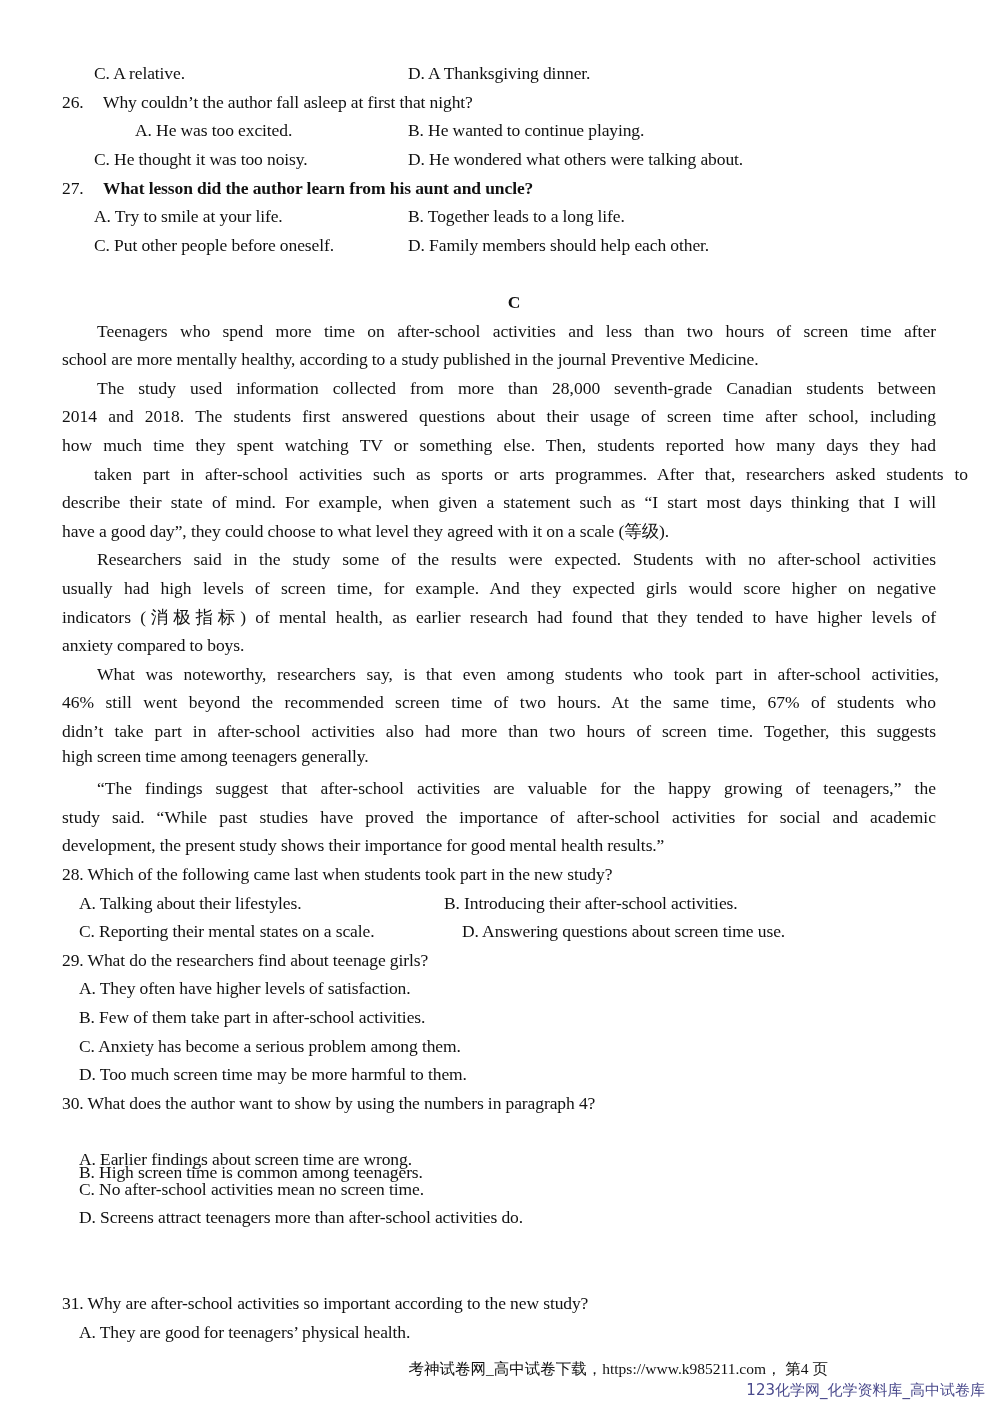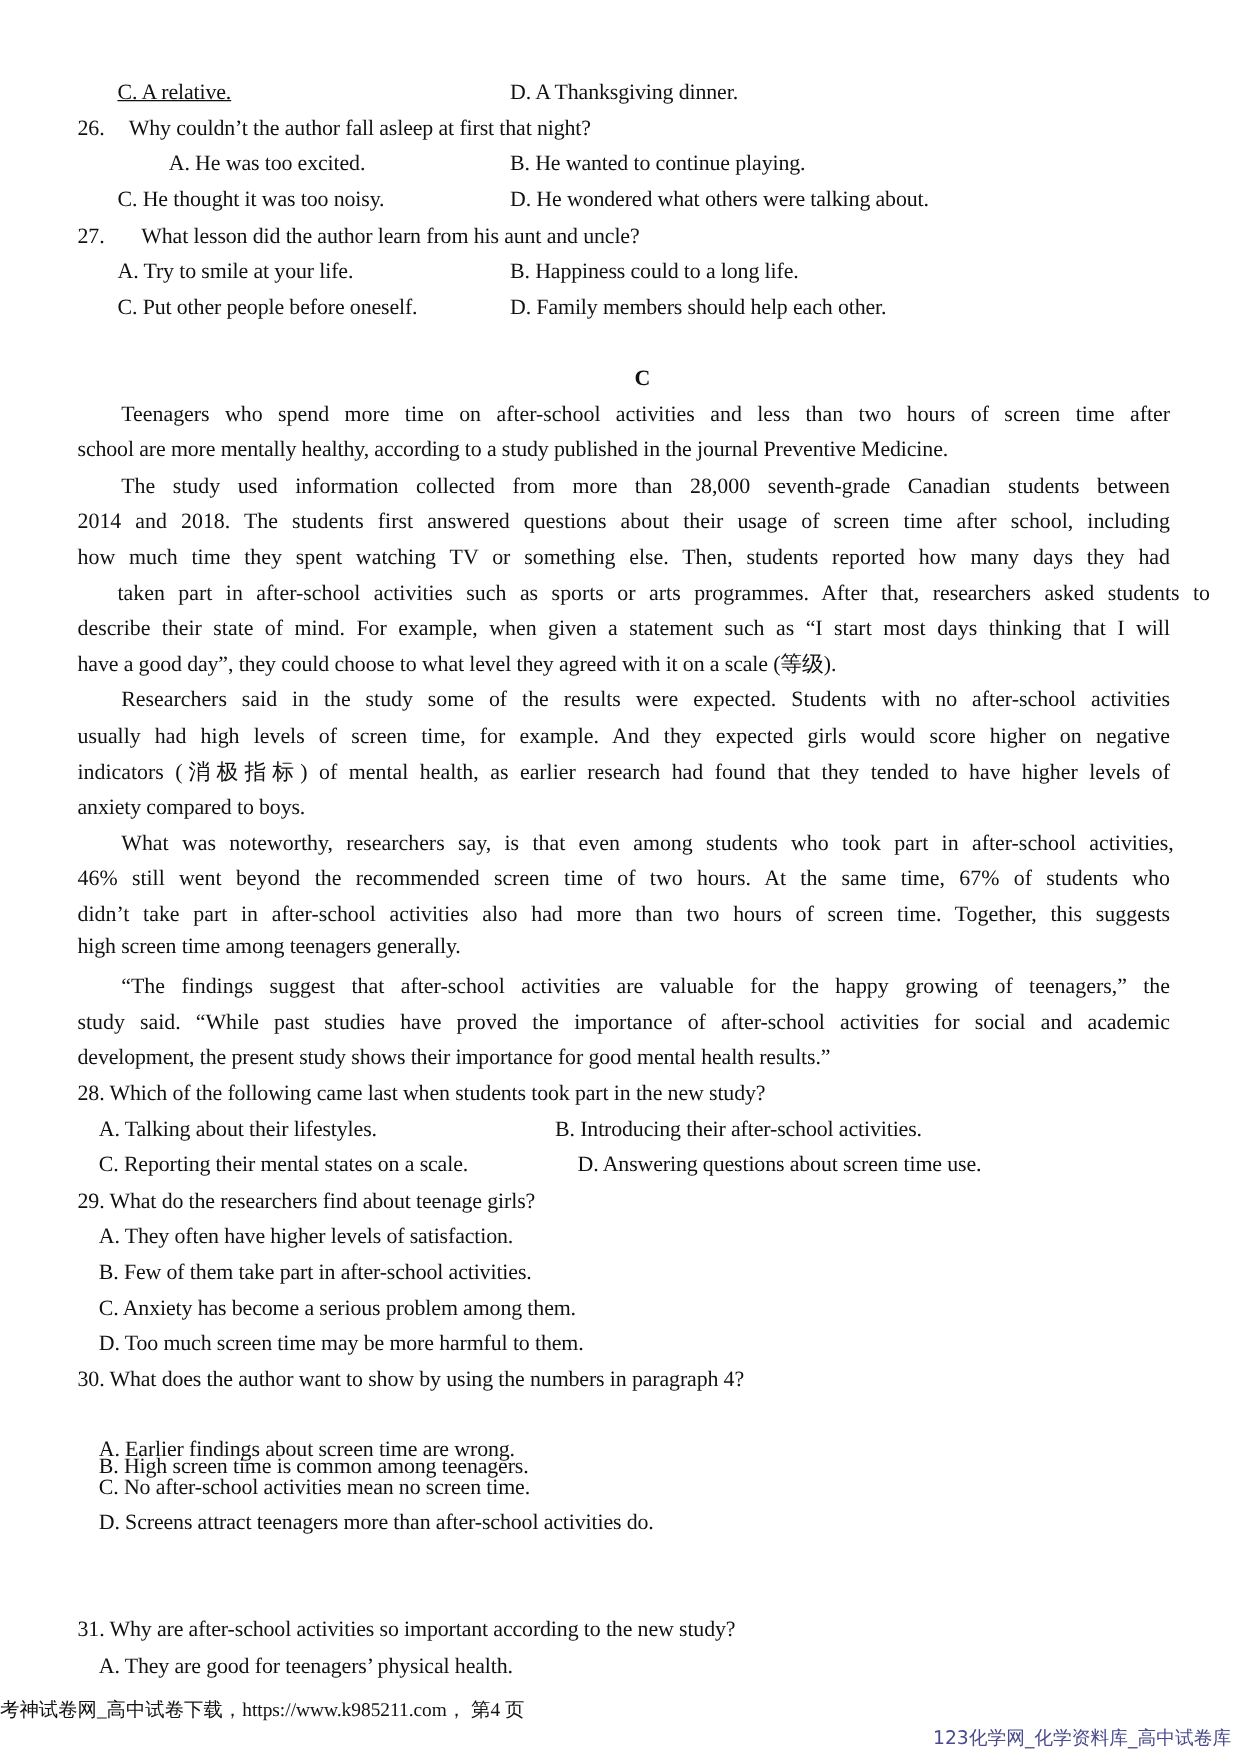--- a/index.html
+++ b/index.html
@@ -37,51 +37,51 @@
       width: 1028px;
       text-align: center;
       font-weight: bold;
       line-height: 22px;
     }
     .footer {
       position: absolute;
       top: 1358px;
       left: 0;
       width: 828px;
-      text-align: left;
+      text-align: right;
       font-size: 15.5px;
       line-height: 22px;
     }
     .watermark {
       position: absolute;
       top: 1380px;
       right: 8px;
       font-family: "DejaVu Sans", sans-serif;
       font-size: 15px;
       color: #4a4a8c;
       line-height: 20px;
     }
   </style>
 </head>
 <body>
 
-<div class="line" style="top:62px;left:94px;text-decoration:underline;">C. A relative.</div>
+<div class="line" style="top:62px;left:94px;">C. A relative.</div>
 <div class="line" style="top:62px;left:408px;">D. A Thanksgiving dinner.</div>
 
 <div class="line" style="top:91px;left:62px;">26.</div>
 <div class="line" style="top:91px;left:103px;">Why couldn’t the author fall asleep at first that night?</div>
 <div class="line" style="top:119px;left:94px;margin-left:41px;">A. He was too excited.</div>
 <div class="line" style="top:119px;left:408px;">B. He wanted to continue playing.</div>
 <div class="line" style="top:148px;left:94px;">C. He thought it was too noisy.</div>
 <div class="line" style="top:148px;left:408px;">D. He wondered what others were talking about.</div>
 
 <div class="line" style="top:177px;left:62px;">27.</div>
-<div class="line" style="top:177px;left:113px;">What lesson did the author learn from his aunt and uncle?</div>
+<div class="line" style="top:177px;left:103px;font-weight:bold;">What lesson did the author learn from his aunt and uncle?</div>
 <div class="line" style="top:205px;left:94px;">A. Try to smile at your life.</div>
-<div class="line" style="top:205px;left:408px;">B. Happiness could to a long life.</div>
+<div class="line" style="top:205px;left:408px;">B. Together leads to a long life.</div>
 <div class="line" style="top:234px;left:94px;">C. Put other people before oneself.</div>
 <div class="line" style="top:234px;left:408px;">D. Family members should help each other.</div>
 
 <div class="section-label" style="top:291px;">C</div>
 
 <div>
   <div class="just" style="top:320px;left:97px;width:839px;">Teenagers who spend more time on after-school activities and less than two hours of screen time after</div>
   <div class="line" style="top:348px;left:62px;">school are more mentally healthy, according to a study published in the journal Preventive Medicine.</div>
 </div>
 <div>

